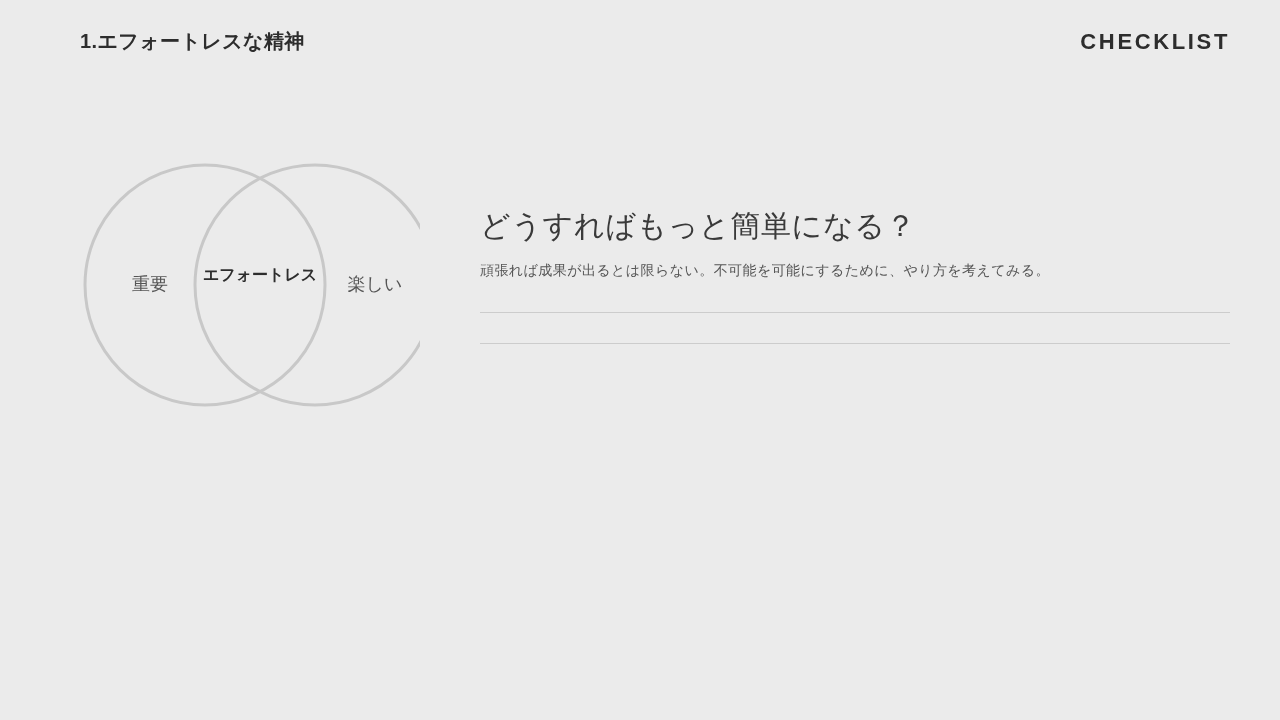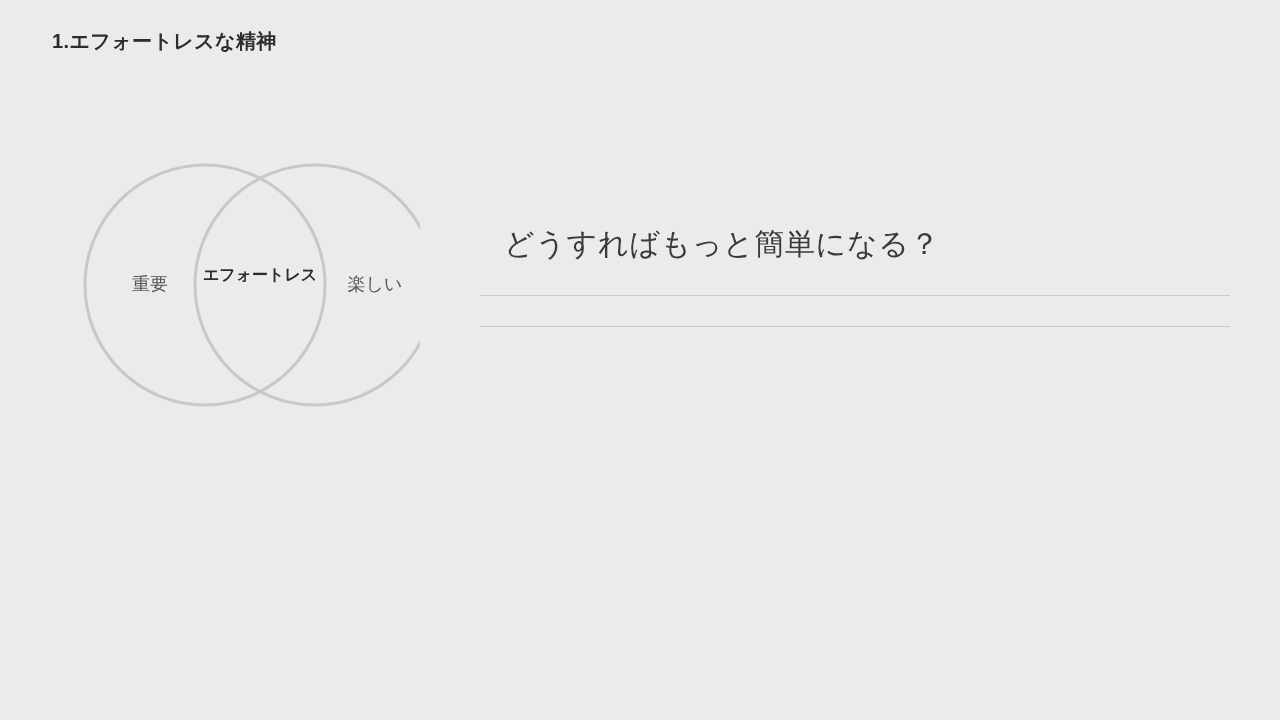--- a/index.html
+++ b/index.html
@@ -14,21 +14,21 @@
       background-color: #ebebeb;
       font-family: 'Hiragino Kaku Gothic ProN', 'Hiragino Sans', 'Meiryo', sans-serif;
       overflow: hidden;
       position: relative;
     }
 
     .header {
       display: flex;
       justify-content: space-between;
       align-items: center;
-      padding: 28px 50px 0 52px;
+      padding: 28px 50px 0 80px;
     }
 
     .page-title {
       font-size: 20px;
       font-weight: 700;
       color: #2d2d2d;
       letter-spacing: 0.02em;
     }
 
     .checklist-label {
@@ -58,21 +58,20 @@
       height: 100%;
     }
 
     .text-content {
       flex: 1;
       padding-top: 10px;
     }
 
     .section {
       margin-bottom: 30px;
-      margin-left: 24px;
     }
 
     .section-heading {
       font-size: 30px;
       font-weight: 500;
       color: #3a3a3a;
       margin-bottom: 12px;
       letter-spacing: 0.02em;
     }
 
@@ -87,20 +86,21 @@
       border: none;
       border-top: 1px solid #cccccc;
       margin-bottom: 30px;
     }
   </style>
 </head>
 <body>
 
 <div class="header">
   <span class="page-title">1.エフォートレスな精神</span>
+  <span class="checklist-label">CHECKLIST</span>
 </div>
 
 <div class="main-content">
   <div class="venn-diagram">
     <svg viewBox="0 0 360 320" xmlns="http://www.w3.org/2000/svg">
 
       <circle cx="145" cy="160" r="120" fill="none" stroke="#c8c8c8" stroke-width="3"></circle>
 
       <circle cx="255" cy="160" r="120" fill="none" stroke="#c8c8c8" stroke-width="3"></circle>
 
@@ -109,20 +109,21 @@
       <text x="200" y="155" text-anchor="middle" font-family="Hiragino Kaku Gothic ProN, Hiragino Sans, Meiryo, sans-serif" font-size="16" font-weight="700" fill="#2d2d2d">エフォートレス</text>
 
       <text x="315" y="165" text-anchor="middle" font-family="Hiragino Kaku Gothic ProN, Hiragino Sans, Meiryo, sans-serif" font-size="18" fill="#555555">楽しい</text>
     </svg>
   </div>
 
   <div class="text-content">
 
     <div class="section">
       <div class="section-heading">どうすればもっと簡単になる？</div>
+      <div class="section-body">頑張れば成果が出るとは限らない。不可能を可能にするために、やり方を考えてみる。</div>
     </div>
 
     <hr class="section-divider">
 
 
     <hr class="section-divider">
 
   </div>
 </div>
 

